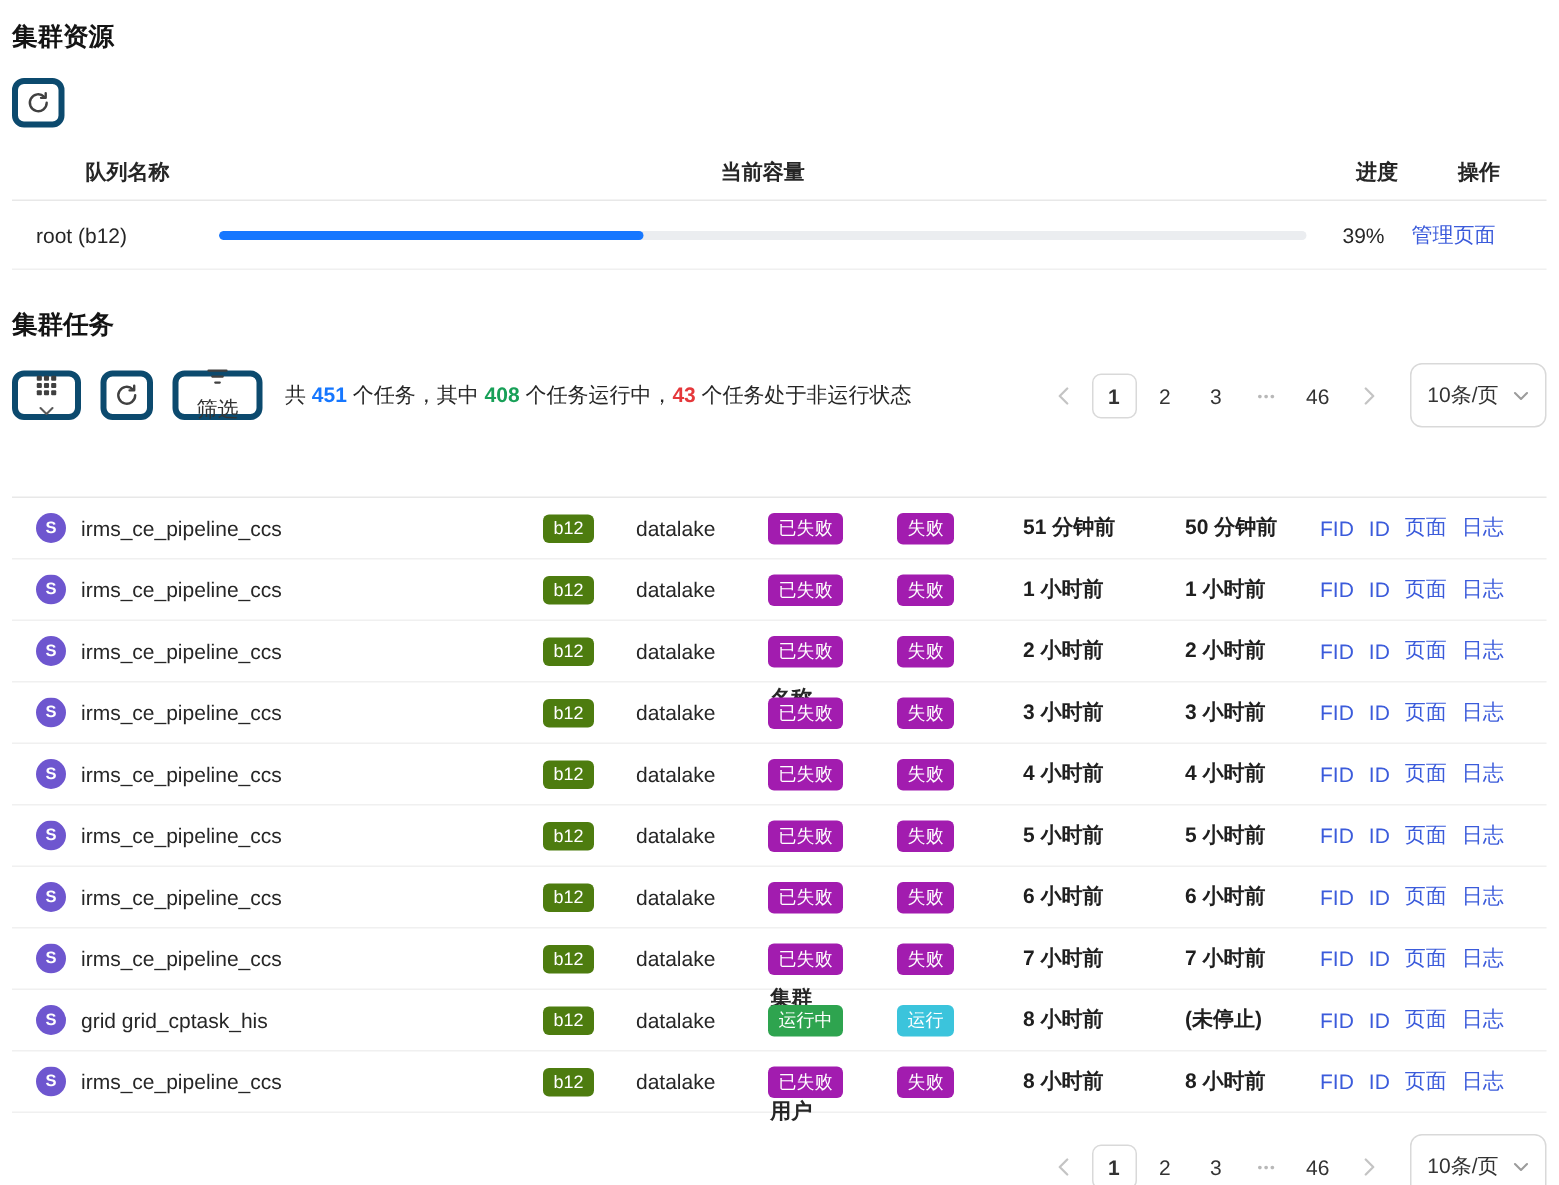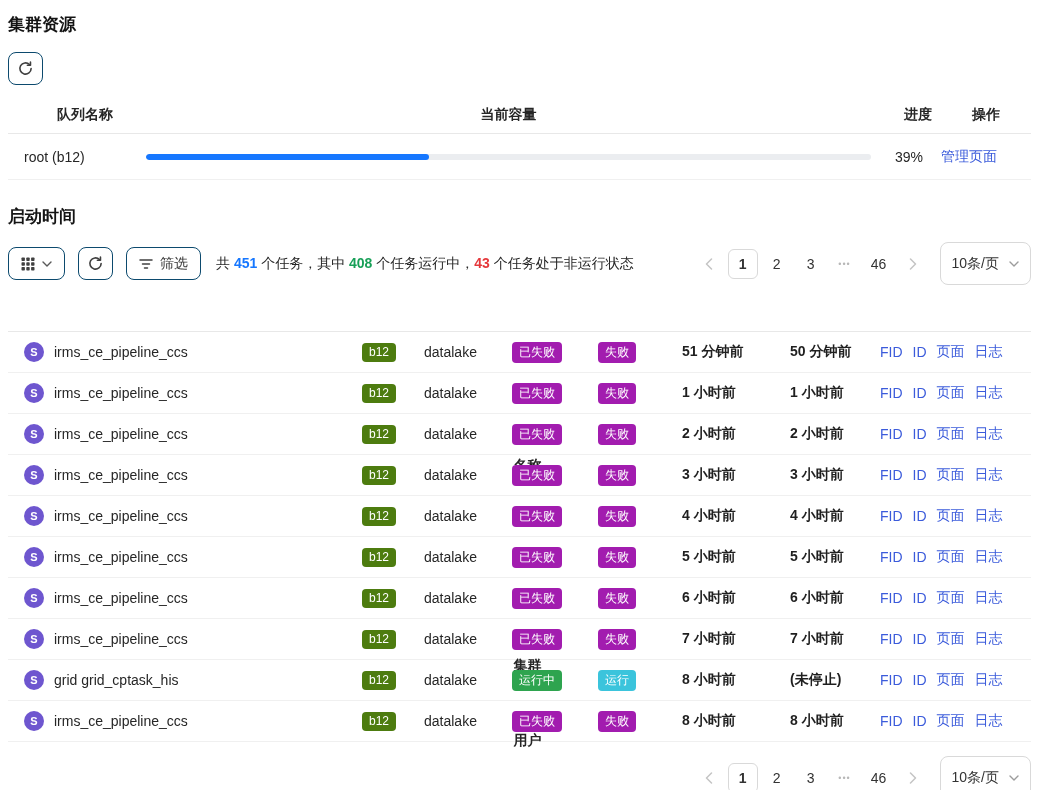--- a/index.html
+++ b/index.html
@@ -8,23 +8,23 @@
     width: 1039px; height: 790px; overflow: hidden;
     font-family: "Liberation Sans", "DejaVu Sans", sans-serif;
     font-size: 14px; color: #262626;
   }
   .page { padding: 14px 8px 0 8px; }
 
   .section-title { font-size: 17px; font-weight: 700; color: #141414; line-height: 22px; }
 
   
   .btn {
-    height: 33px; background: #fff; border: 1px solid #0c4a6e; border-radius: 8px;
+    height: 33px; background: #fff; border: 4px solid #0c4a6e; border-radius: 8px;
     display: inline-flex; align-items: center; justify-content: center; gap: 7px;
-    padding: 0 12px; font-size: 14px; color: #333; cursor: pointer;
+    padding: 0 12px; font-size: 14px; color: #333; cursor: pointer; flex-direction: column;
   }
   .icon-btn { width: 35px; padding: 0; }
   .icon { display: inline-flex; align-items: center; justify-content: center; }
 
   
   .resources-block { margin-top: 16px; }
   .rtable { margin-top: 12px; }
   .rrow { display: flex; align-items: center; padding-left: 16px; }
   .rhead { height: 37px; border-bottom: 1px solid #e8e8e8; font-weight: 600; color: #262626; text-align: center; }
   .rbody { height: 46px; border-bottom: 1px solid #f0f0f0; }
@@ -126,21 +126,21 @@
         </div>
         <div class="rcell r-progress">39%</div>
         <div class="rcell r-action">
           <a class="link">管理页面</a>
         </div>
       </div>
     </div>
   </section>
 
   <section class="tasks-block">
-    <h2 class="section-title">启动时间</h2>
+    <h2 class="section-title">集群任务</h2>
 
     <div class="toolbar">
       <button class="btn">
         <span class="icon">
           <svg width="14" height="14" viewBox="0 0 14 14">
               <g fill="#404040">
                 <rect x="0.5" y="0.5" width="3.4" height="3.4" rx="0.7"></rect>
                 <rect x="5.3" y="0.5" width="3.4" height="3.4" rx="0.7"></rect>
                 <rect x="10.1" y="0.5" width="3.4" height="3.4" rx="0.7"></rect>
                 <rect x="0.5" y="5.3" width="3.4" height="3.4" rx="0.7"></rect>

